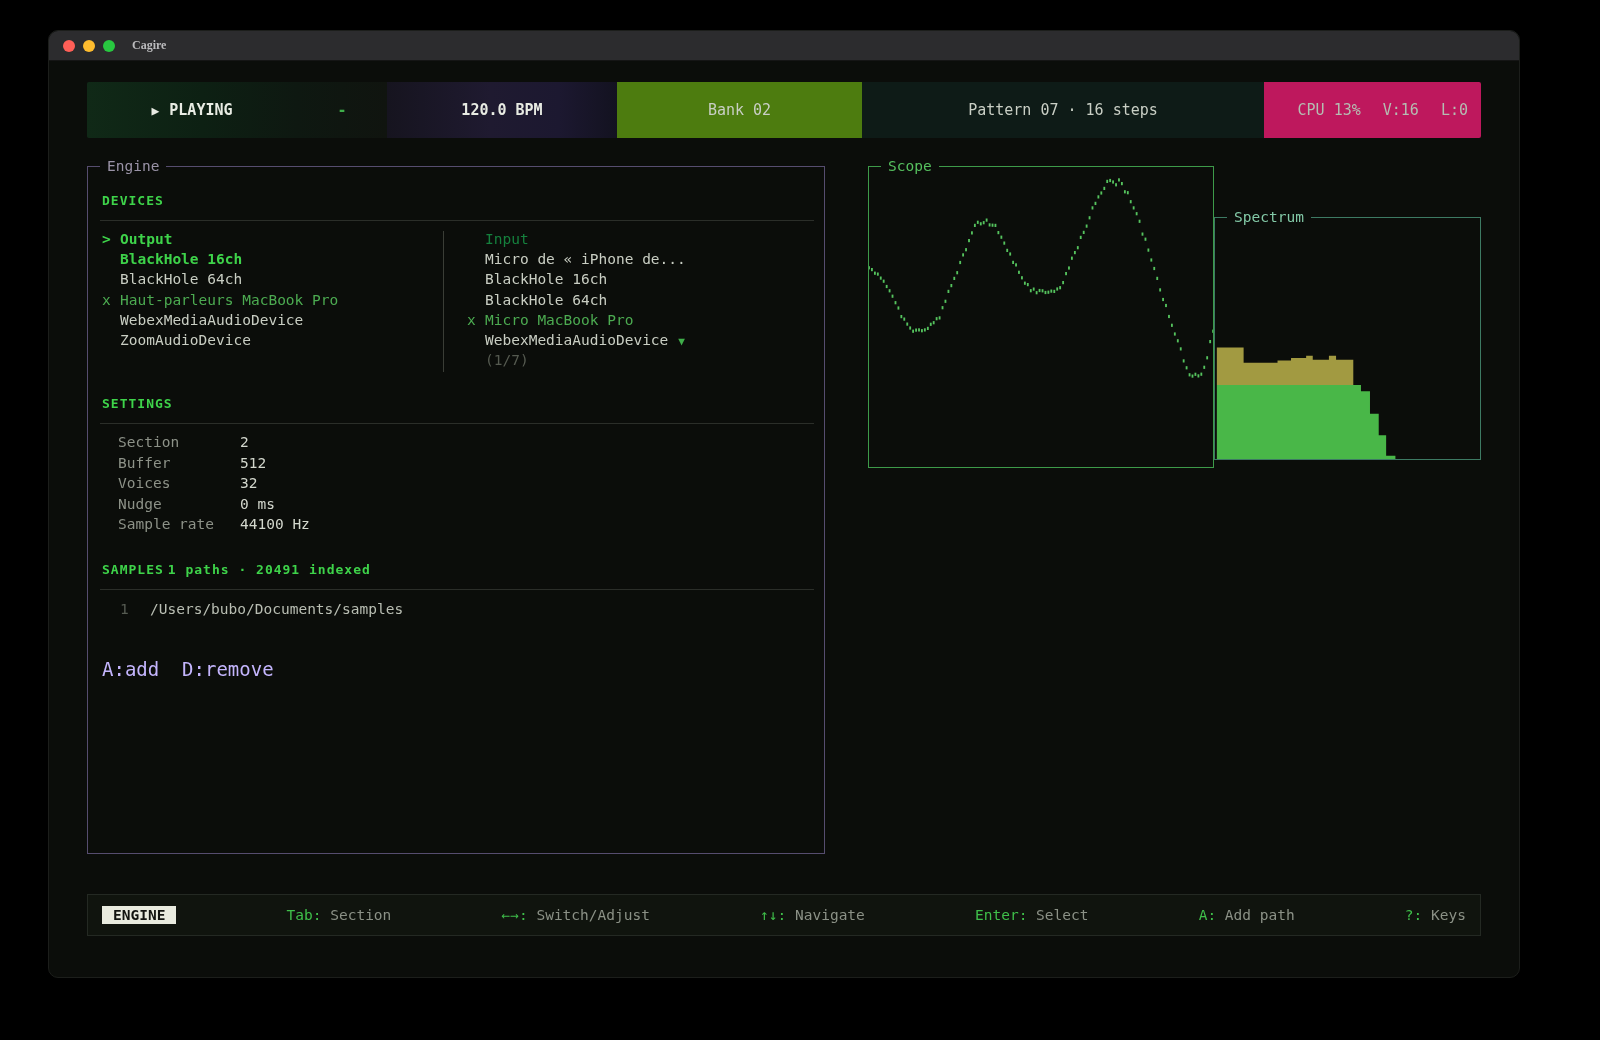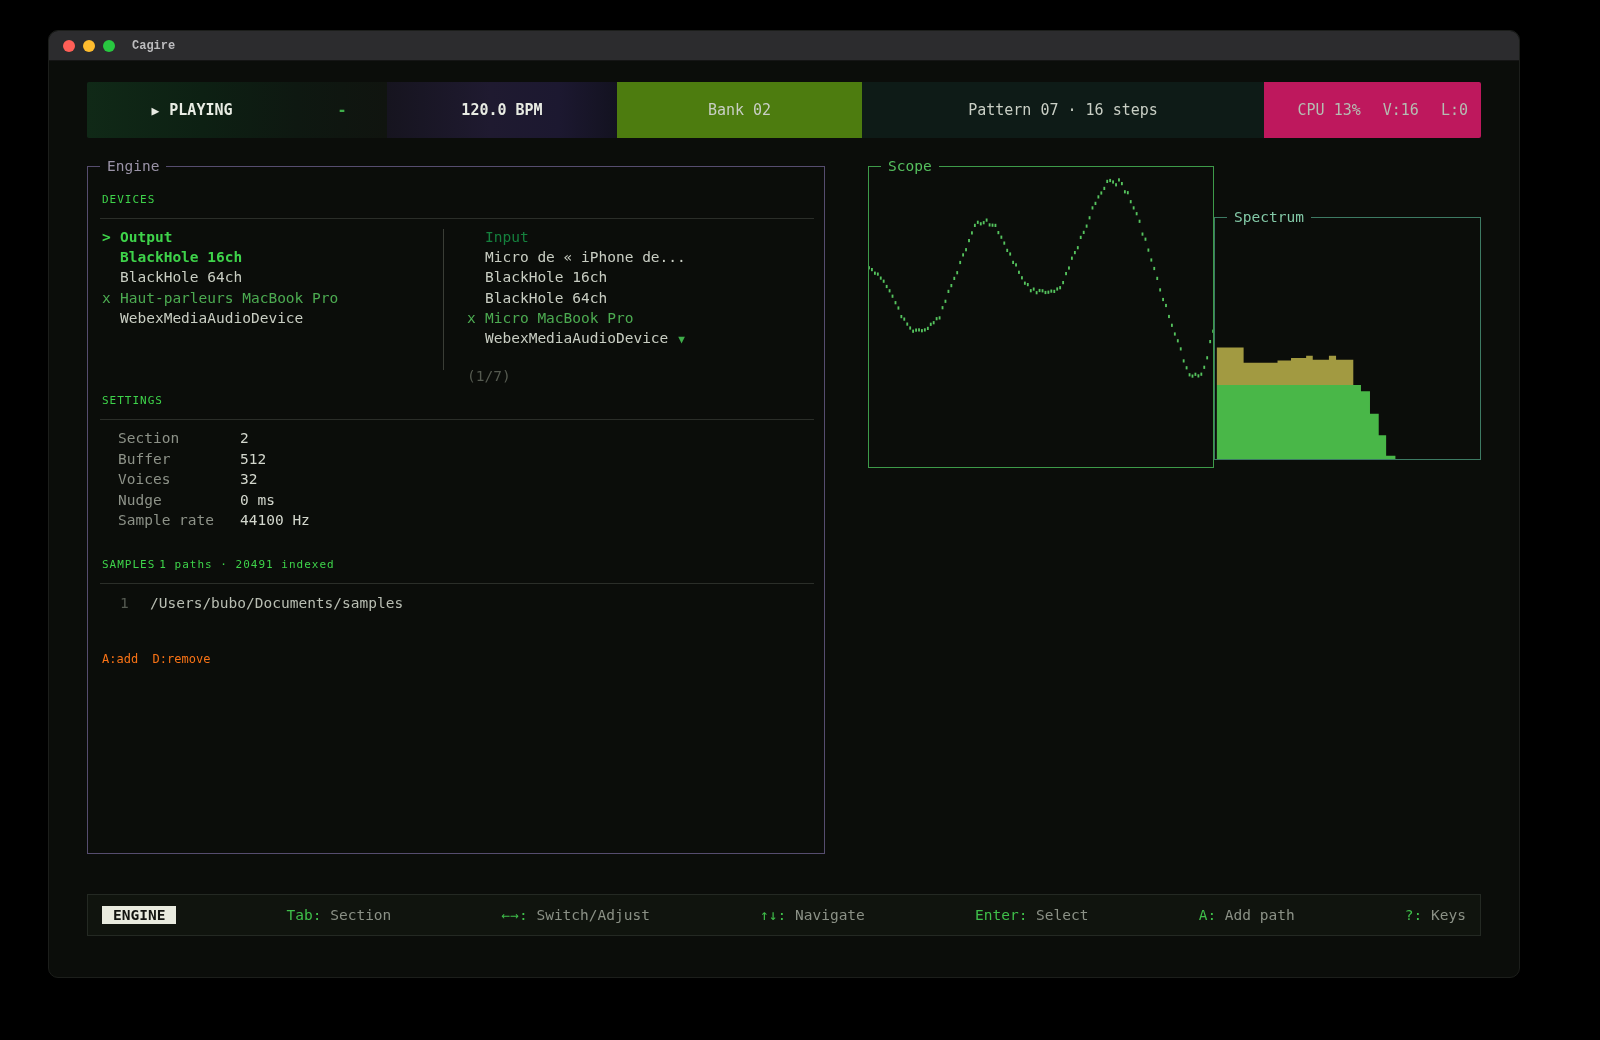--- a/index.html
+++ b/index.html
@@ -11,21 +11,21 @@
     box-shadow:0 18px 50px rgba(0,0,0,.8); overflow:hidden; }
 
   
   .titlebar { height:30px; background:#2c2c2e; border-bottom:1px solid #151515;
     display:flex; align-items:center; padding-left:14px; }
   .lights { display:flex; gap:8px; }
   .light { width:12px; height:12px; border-radius:50%; }
   .light.red { background:#ff5f57; }
   .light.yellow { background:#febc2e; }
   .light.green { background:#28c840; }
-  .win-title { margin-left:17px; font-family:Liberation Mono, monospace; font-weight:bold;
+  .win-title { margin-left:17px; font-family:Liberation Serif, serif; font-weight:bold;
     font-size:12px; color:#bcbcbe;text-align:center; }
 
   .content { padding:0 38px; }
 
   
   .topbar { margin-top:21px; height:56px; display:flex; background:#0d120e; border-radius:2px;
     font-size:15px; overflow:hidden; }
   .seg { display:flex; align-items:center; justify-content:center; white-space:pre; }
   .seg-playing { flex:0 0 210px; background:linear-gradient(90deg,#102917 0%,#0d2013 55%,#0e1811 100%);
     color:#e8ebe3; font-weight:bold; gap:10px; }
@@ -39,49 +39,49 @@
 
   
   .main { margin-top:28px; display:flex; gap:43px; height:688px; }
   .panel { position:relative; border:1px solid; }
   .panel-label { position:absolute; top:-9px; left:12px; padding:0 7px; background:#0b0d0a;
     font-size:14.5px; }
 
   .engine-panel { width:738px; border-color:#564d6f; }
   .engine-panel .panel-label { color:#9a93a7; }
 
-  .sec-heading { margin:26px 0 0 14px; font-size:11px; font-weight:normal; color:#3ed34a;
+  .sec-heading { margin:26px 0 0 14px; font-size:13px; font-weight:bold; color:#3ed34a;
     letter-spacing:1px; }
   .hr { margin:12px 10px 0 12px; border-top:1px solid #2b2e29; }
 
   .dev-grid { margin-top:10px; display:grid; grid-template-columns:355px 1fr; }
   .dev-col { padding-left:14px; }
   .dev-col.right { border-left:1px solid #3a3d36; padding-left:23px; }
   .dev-row { height:20.2px; font-size:14.5px; display:flex; white-space:pre; color:#c9cec3; }
   .pfx { display:inline-block; width:18px; flex:0 0 18px; }
   .dev-row.col-header-active { color:#3ed34a; font-weight:bold; }
   .dev-row.col-header-active .pfx { color:#3ed34a; }
   .dev-row.col-header { color:#15803d; }
   .dev-row.selected { color:#3ed34a; font-weight:bold; }
   .dev-row.active { color:#4cab51; }
   .dev-row.active .pfx { color:#4cab51; }
-  .dev-row.dim { color:#555a50;flex-direction:column; }
+  .dev-row.dim { color:#555a50; }
   .sfx-icon { color:#3fae4a; font-size:11px; margin-left:10px; line-height:20px; }
 
   .settings-rows { margin-top:10px; padding-left:30px; }
   .set-row { height:20.5px; font-size:14.5px; display:flex; }
   .set-label { width:122px; flex:0 0 122px; color:#8d9288; }
   .set-value { color:#d3d7cd; }
 
   .samples-head { margin:25px 0 0 14px; display:flex; gap:4px; }
   .samples-head .sec-heading { margin:0; }
   .path-row { margin-top:11px; padding-left:32px; font-size:14.5px; display:flex; }
   .path-idx { color:#565b52; width:30px; flex:0 0 30px; }
   .path-val { color:#b9beb3; }
-  .samples-hint { margin-top:41px; padding-left:14px; font-size:12px; color:#f97316; white-space:pre; }
+  .samples-hint { margin-top:41px; padding-left:14px; font-size:19px; color:#c4b5fd; white-space:pre; }
 
   .right-col { flex:1; display:flex; }
   .scope-panel { height:302px; border-color:#3d9a49; }
   .scope-panel .panel-label { color:#56c05f; }
   .spectrum-panel { margin-top:51px; height:243px; border-color:#3d7a63; }
   .spectrum-panel .panel-label { color:#83c9a7; }
   .panel svg { display:block; width:100%; height:100%; }
 
   
   .bottombar { margin-top:40px; height:42px; background:#10140e; border:1px solid #242923;
@@ -146,20 +146,24 @@
                 <span class="pfx"></span>
                 <span>BlackHole 64ch</span>
               </div>
               <div class="dev-row active">
                 <span class="pfx">x</span>
                 <span>Haut-parleurs MacBook Pro</span>
               </div>
               <div class="dev-row">
                 <span class="pfx"></span>
                 <span>WebexMediaAudioDevice</span>
+              </div>
+              <div class="dev-row">
+                <span class="pfx"></span>
+                <span>ZoomAudioDevice</span>
               </div>
             </div>
 
             <div class="dev-col right">
               <div class="dev-row col-header">
                 <span class="pfx"></span>
                 <span>Input</span>
               </div>
               <div class="dev-row">
                 <span class="pfx"></span>

